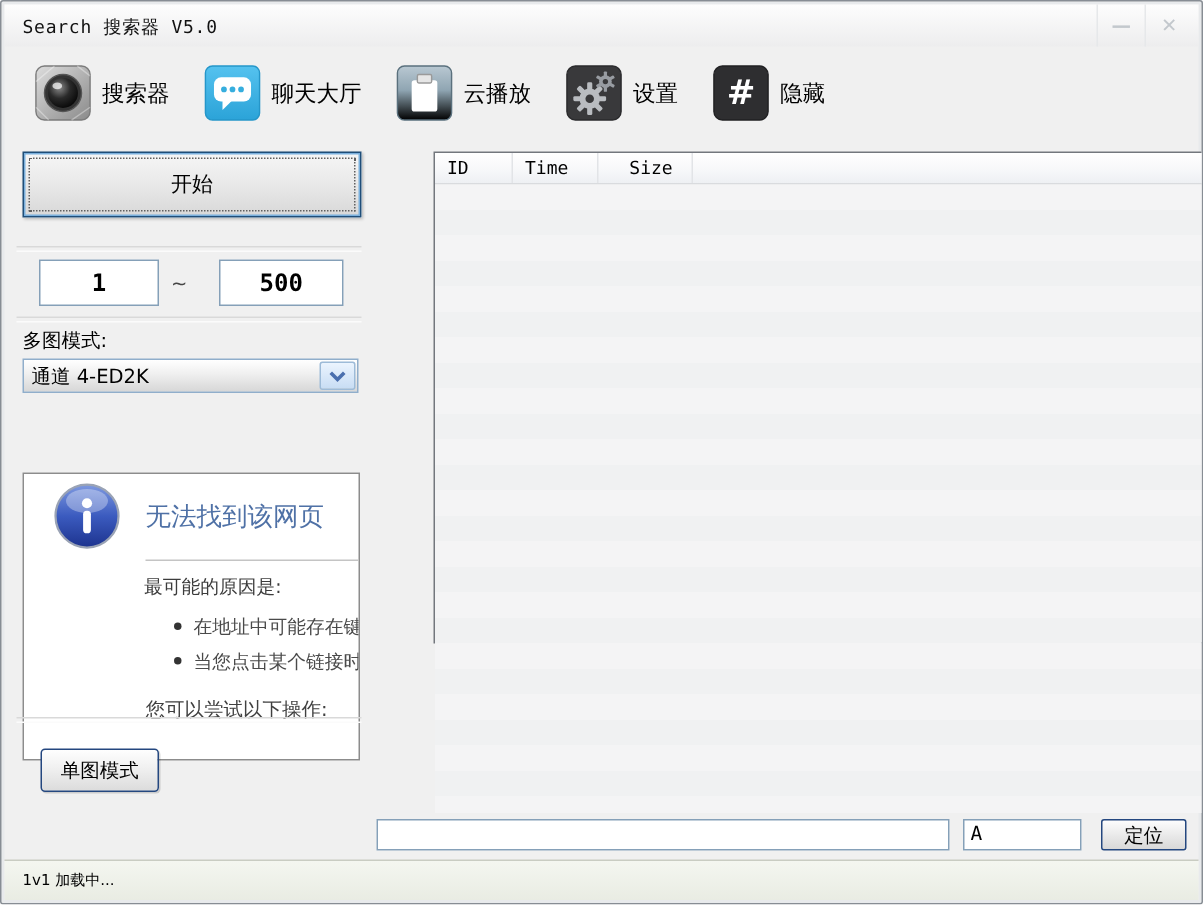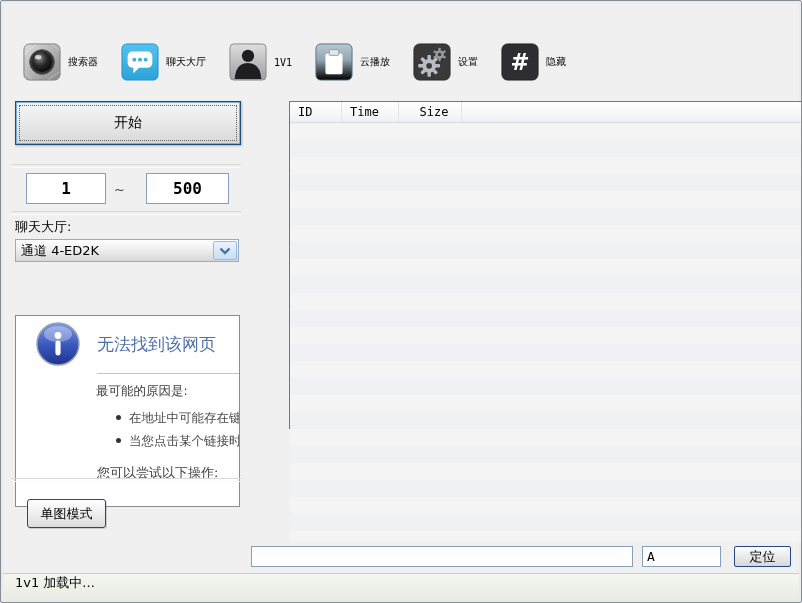--- a/index.html
+++ b/index.html
@@ -16,21 +16,21 @@
     background:linear-gradient(#fdfdfd,#ededee);}
   .title{position:absolute;left:12px;top:7px;font-size:12px;color:#111;letter-spacing:.5px;}
   .winbtns{position:absolute;right:4px;top:0;height:28px;display:flex;}
   .winbtn{width:31px;height:28px;display:flex;align-items:center;justify-content:center;
     color:#c3c8cd;font-size:13px;font-weight:bold;border-left:1px solid #e6e8ea;}
 
   
   .toolbar{position:absolute;left:22px;top:40px;height:42px;display:flex;align-items:center;}
   .tool{display:flex;align-items:center;margin-right:23px;cursor:default;}
   .ticon{width:38px;height:38px;margin-right:7px;flex:none;}
-  .tlabel{font-size:10px;white-space:nowrap;}
+  .tlabel{font-size:15px;white-space:nowrap;font-family:Liberation Mono, monospace;}
 
   
   .btn-start{position:absolute;left:14px;top:100px;width:224px;height:42px;
     background:linear-gradient(#f6f6f6,#eaeaea 45%,#d8d8d8);
     border:1px solid #1f4e79;box-shadow:inset 0 0 0 1px #7ab0dd,1px 1px 2px rgba(0,0,0,.25);
     display:flex;align-items:center;justify-content:center;font-size:14px;}
   .btn-start::after{content:"";position:absolute;inset:3px;border:1px dotted #5f5f5f;}
   .divider{position:absolute;left:10px;width:230px;height:2px;
     border-top:1px solid #d9d9d9;border-bottom:1px solid #fbfbfb;}
   .d1{top:163px;} .d2{top:210px;} .d3{top:477px;}
@@ -87,27 +87,38 @@
   .txt-search{left:250px;width:382px;}
   .txt-letter{left:641px;width:79px;}
   .btn-locate{position:absolute;left:733px;top:545px;width:57px;height:21px;box-sizing:border-box;
     border:1px solid #24477f;border-radius:2px;
     background:linear-gradient(#fdfdfd,#eaeaea 50%,#d8d8d8);
     display:flex;align-items:center;justify-content:center;font-size:13px;}
 
   
   .statusbar{position:absolute;left:2px;right:2px;bottom:2px;height:27px;
     background:linear-gradient(#f4f6f0,#e9ece3);border-top:1px solid #c9ccc2;
-    display:flex;padding-left:12px;box-sizing:border-box;font-size:13px;}
+    display:flex;align-items:center;padding-left:12px;box-sizing:border-box;font-size:10px;}
 </style>
 </head>
 <body>
 
 <div class="window">
 
+  <div class="titlebar">
+    <div class="title mono">Search 搜索器 V5.0</div>
+    <div class="winbtns">
+      <div class="winbtn">
+        <span>—</span>
+      </div>
+      <div class="winbtn">
+        <span>✕</span>
+      </div>
+    </div>
+  </div>
 
   <div class="toolbar">
 
     <div class="tool">
       <span class="ticon">
         <svg viewBox="0 0 40 40" width="38" height="38">
           <defs>
             <linearGradient id="camBg" x1="0" y1="0" x2="1" y2="1">
               <stop offset="0" stop-color="#dddddd"></stop>
                 <stop offset=".5" stop-color="#b3b3b3"></stop>
@@ -142,36 +153,20 @@
           <rect x="7" y="9" width="26" height="17" rx="5" fill="#fff"></rect>
           <path d="M13 24 L13 32 L21 24 Z" fill="#fff"></path>
           <circle cx="14" cy="17.5" r="2" fill="#36aede"></circle>
           <circle cx="20" cy="17.5" r="2" fill="#36aede"></circle>
           <circle cx="26" cy="17.5" r="2" fill="#36aede"></circle>
         </svg>
       </span>
       <span class="tlabel">聊天大厅</span>
     </div>
 
-    <div class="tool">
-      <span class="ticon">
-        <svg viewBox="0 0 40 40" width="38" height="38">
-          <defs>
-            <linearGradient id="perBg" x1="0" y1="0" x2="0" y2="1">
-              <stop offset="0" stop-color="#dedede"></stop>
-                <stop offset="1" stop-color="#9f9f9f"></stop>
-            </linearGradient>
-          </defs>
-          <rect x="1" y="1" width="38" height="38" rx="4" fill="url(#perBg)" stroke="#8a8a8a"></rect>
-          <circle cx="20" cy="13.5" r="6.5" fill="#1e1e22"></circle>
-          <path d="M6 38 Q7 21 20 21 Q33 21 34 38 Z" fill="#1e1e22"></path>
-        </svg>
-      </span>
-      <span class="tlabel mono">1V1</span>
-    </div>
 
     <div class="tool">
       <span class="ticon">
         <svg viewBox="0 0 40 40" width="38" height="38">
           <defs>
             <linearGradient id="clipBg" x1="0" y1="0" x2="0" y2="1">
               <stop offset="0" stop-color="#b9c8d2"></stop>
                 <stop offset=".45" stop-color="#8fa5b2"></stop>
                 <stop offset="1" stop-color="#5f7statement885"></stop>
               <stop offset="1" stop-color="#5f7885"></stop>
@@ -236,21 +231,21 @@
   </div>
 
   <div class="divider d1"></div>
 
   <input class="num-input num-from" value="1" style="">
   <span class="range-sep">~</span>
   <input class="num-input num-to" value="500" style="">
 
   <div class="divider d2"></div>
 
-  <div class="channel-label">聊天大厅:</div>
+  <div class="channel-label">多图模式:</div>
 
   <div class="combo">
     <div class="combo-text"><span class="u">通道</span><span> 4-ED2K</span></div>
     <div class="combo-btn">
       <svg width="12" height="8" viewBox="0 0 12 8">
         <path d="M1.5 1.5 L6 6 L10.5 1.5" fill="none" stroke="#4a6fae" stroke-width="2.4"></path>
       </svg>
     </div>
   </div>
 

